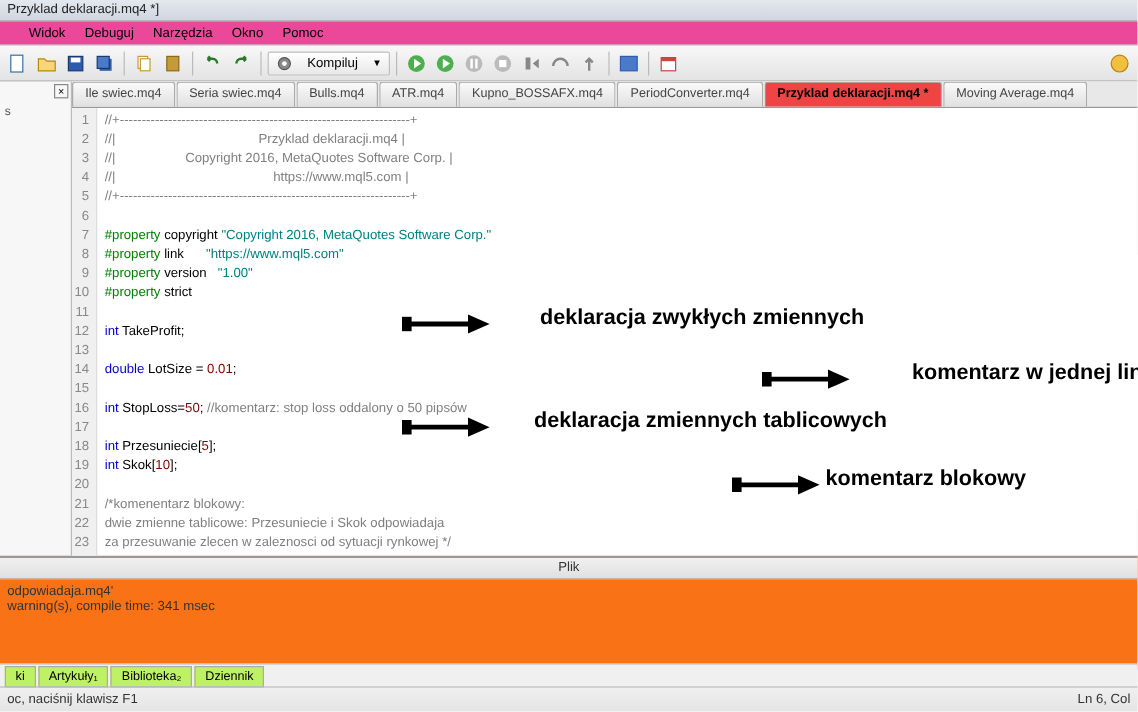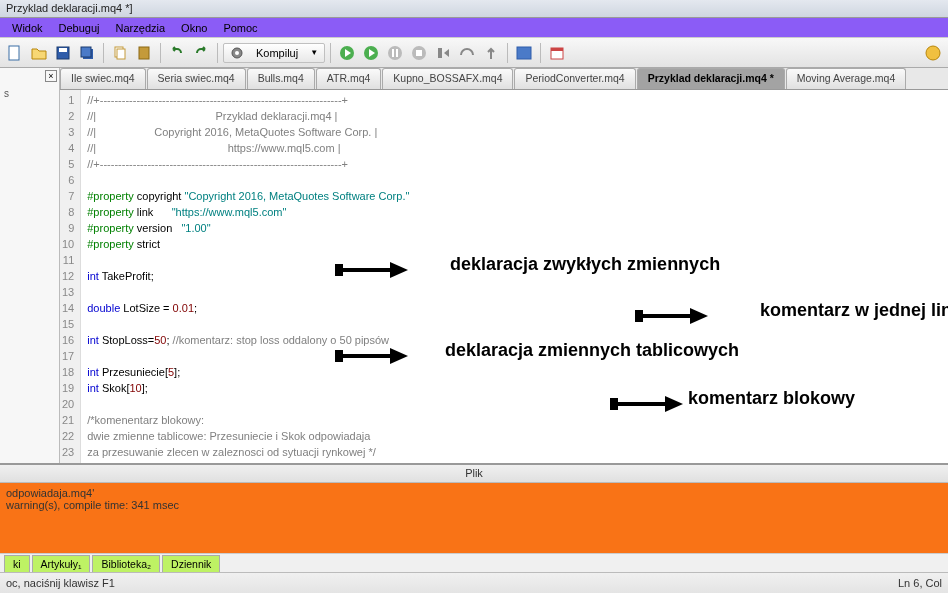--- a/index.html
+++ b/index.html
@@ -1,30 +1,30 @@
 <!DOCTYPE html>
 <html><head>
 <meta charset="utf-8">
 <style>
 *{margin:0;padding:0;box-sizing:border-box;font-family:Tahoma,Arial,sans-serif;font-size:11px}
 body{background:#f0f0f0;width:948px;height:593px;overflow:hidden;position:relative}
 .titlebar{background:linear-gradient(#e4e8ef,#cfd6e0);height:18px;padding:2px 6px;font-size:11px;color:#222;border-bottom:1px solid #999}
-.menubar{background:#8b5cf6;height:20px;display:flex;align-items:center;padding:0 4px;border-bottom:1px solid #ccc}
+.menubar{background:#ec4899;height:20px;display:flex;align-items:center;padding:0 16px;border-bottom:1px solid #ccc}
 .menubar span{padding:2px 8px;cursor:default}
 .toolbar{background:linear-gradient(#f8f8f8,#e3e3e3);height:30px;display:flex;align-items:center;padding:0 4px;border-bottom:1px solid #aaa;gap:2px}
 .tb-btn{width:22px;height:22px;display:flex;align-items:center;justify-content:center;border:1px solid transparent;border-radius:2px}
 .tb-sep{width:1px;height:20px;background:#bbb;margin:0 3px}
 .compile-btn{display:flex;align-items:center;gap:12px;padding:2px 6px;border:1px solid #c0c0c0;border-radius:2px;background:linear-gradient(#fff,#e8e8e8)}
 .main{display:flex;height:395px}
 .leftpanel{width:60px;background:#f7f7f7;border-right:1px solid #bbb;position:relative}
 .leftpanel .closebox{position:absolute;top:2px;right:2px;width:12px;height:12px;font-size:9px;text-align:center;line-height:10px;border:1px solid #888}
 .editor-area{flex:1;display:flex;flex-direction:column;background:#fff}
 .tabs{display:flex;background:#e8e8e8;height:22px;border-bottom:1px solid #999;overflow:hidden}
 .tab{padding:3px 10px;border:1px solid #aaa;border-bottom:none;background:linear-gradient(#fafafa,#e0e0e0);margin-right:1px;font-size:10.5px;color:#444;border-top-left-radius:3px;border-top-right-radius:3px;white-space:nowrap}
-.tab.active{background:#a3a3a3;font-weight:bold;color:#000}
+.tab.active{background:#ef4444;font-weight:bold;color:#000}
 .code{flex:1;display:flex;font-family:'Courier New',monospace;font-size:12.5px;line-height:16px;overflow:auto;position:relative}
 .gutter{background:#f0f0f0;color:#888;text-align:right;padding:2px 6px 2px 2px;border-right:1px solid #ddd;user-select:none}
 .src{padding:2px 6px;white-space:pre;color:#000}
 .c-comment{color:#808080}
 .c-pp{color:#008000}
 .c-str{color:#008080}
 .c-kw{color:#0000d0}
 .c-num{color:#800000}
 .annot{position:absolute;font:bold 18px Arial;color:#000;white-space:nowrap}
 .arrow{position:absolute}

